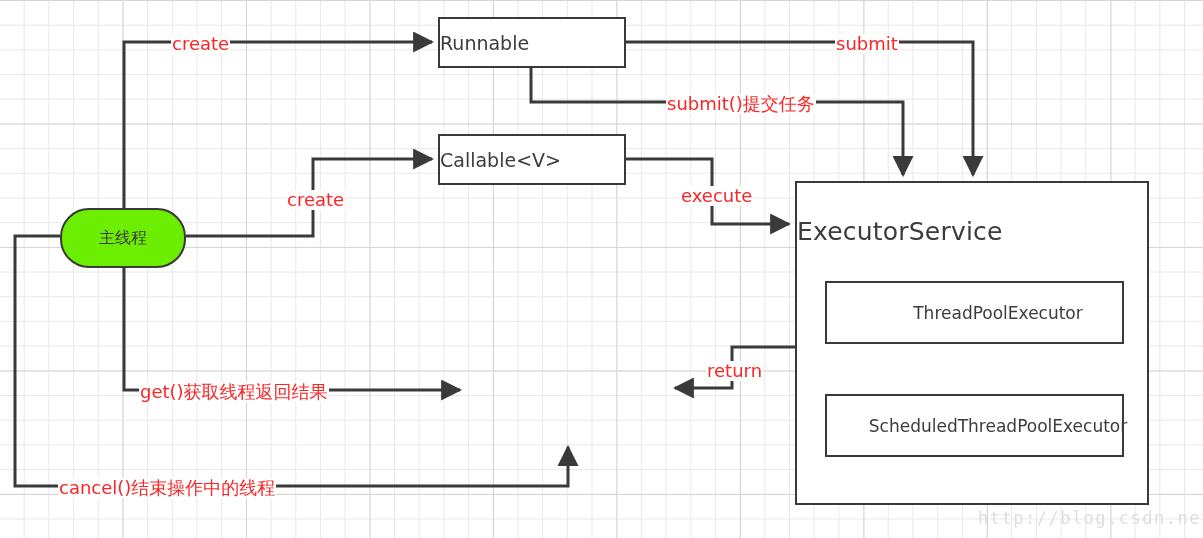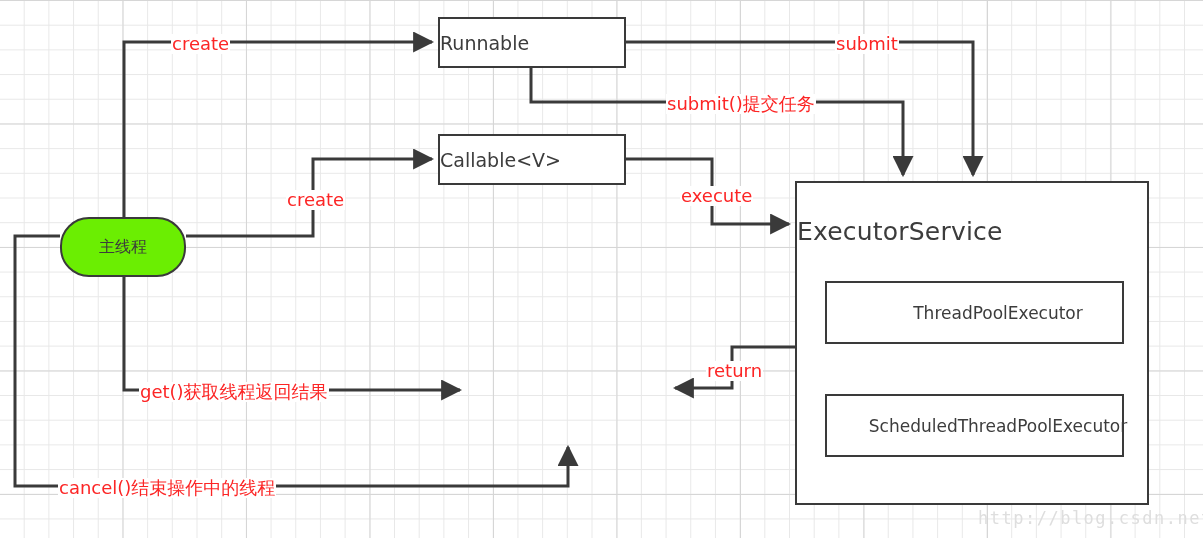--- a/index.html
+++ b/index.html
@@ -90,21 +90,21 @@
     font-size: 17px;
     color: #3c3c3c;
     white-space: nowrap;
     padding-left: 47px;
   }
   #node-threadpoolexecutor { left: 825px; top: 281px; width: 299px; height: 63px; }
   #node-scheduledthreadpoolexecutor { left: 825px; top: 394px; width: 299px; height: 63px; }
 
   #node-mainthread {
     position: absolute;
-    left: 60px; top: 217px; width: 126px; height: 60px;
+    left: 60px; top: 208px; width: 126px; height: 60px;
     box-sizing: border-box;
     background: #6bee02;
     border: 2.5px solid #3a3a3a;
     border-radius: 29px;
     display: flex;
     align-items: center;
     justify-content: center;
     font-size: 16px;
     color: #1d1d1d;
   }

